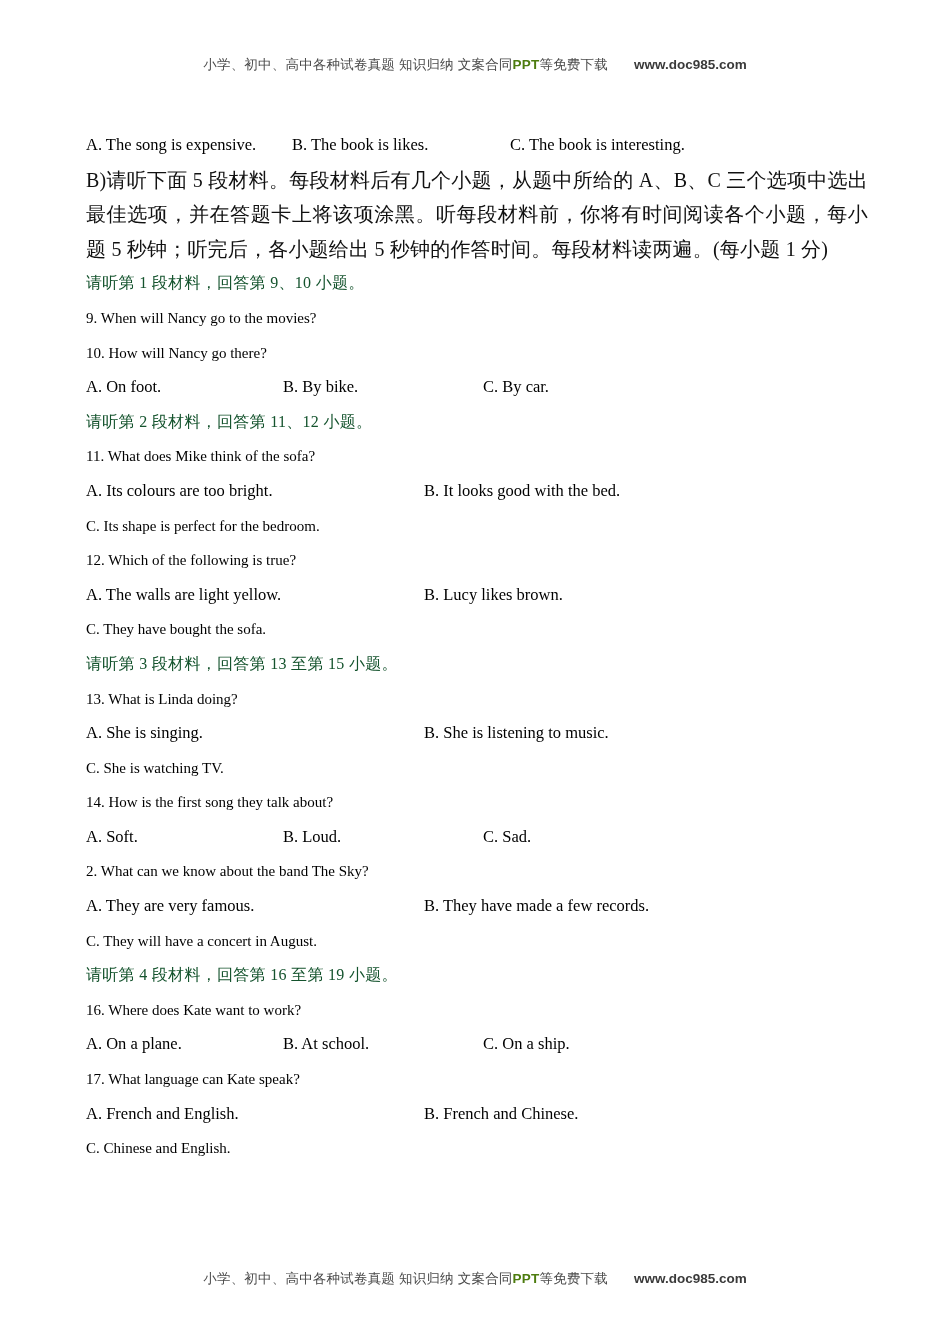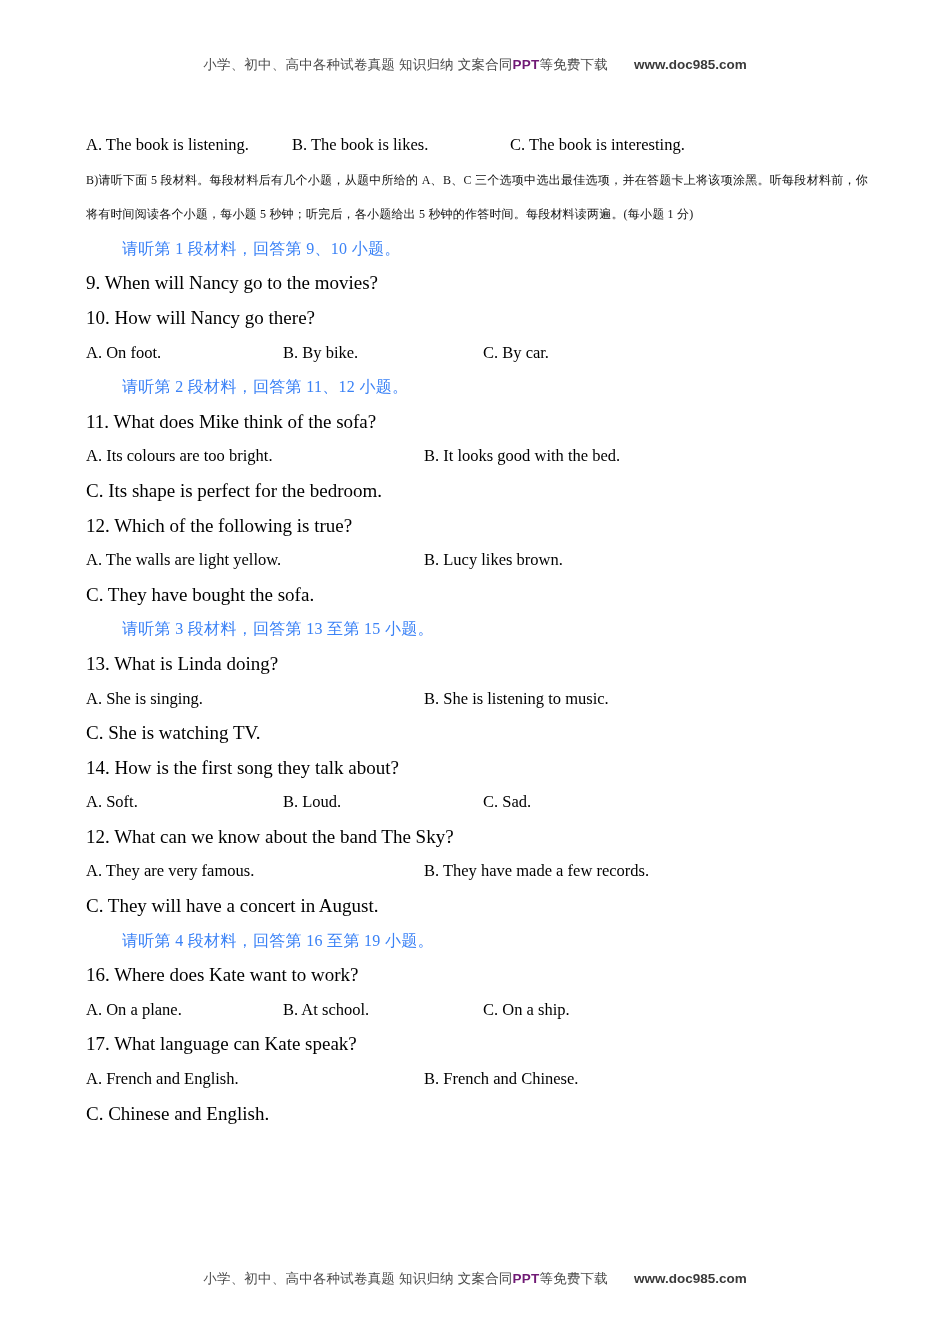--- a/index.html
+++ b/index.html
@@ -37,59 +37,58 @@
   .footer-ad { top: 1270px; }
   .ad-site {
     display: inline-block;
     margin-left: 26px;
     font-weight: bold;
     color: #3a3a3a;
     letter-spacing: 0px;
   }
   .ad-ppt {
     font-weight: bold;
-    color: #701a75;
+    color: #4d7c0f;
   }
   .content {
     position: absolute;
     left: 86px;
     top: 128px;
     width: 782px;
   }
   .line {
     font-size: 16.5px;
     line-height: 34.6px;
     white-space: nowrap;
-    color: #3b82f6;
-    margin-left: 36px;
+    color: #14532d;
   }
   .line.cn {
     font-size: 16px;
     letter-spacing: 0.3px;
   }
   .para {
-    font-size: 12px;
+    font-size: 20px;
     line-height: 34.6px;
     text-align: justify;
     letter-spacing: 0.2px;
     color: #111;
   }
   .opts {
     position: relative;
     height: 34.6px;
     font-size: 16.5px;
     line-height: 34.6px;
     white-space: nowrap;
   }
   .opts > span {
     position: absolute;
     top: 0;
   }
   .qline {
-    font-size: 19px;
+    font-size: 15px;
     line-height: 34.6px;
     white-space: nowrap;
   }
   .o1 { left: 0; }
   .o2-wide { left: 206px; }
   .o3-wide { left: 424px; }
   .o2-mid { left: 197px; }
   .o3-mid { left: 397px; }
   .o2-half { left: 338px; }
 </style>
@@ -98,21 +97,21 @@
 
 <div class="page">
 
   <div class="header-ad">
     <span>小学、初中、高中各种试卷真题  知识归纳  文案合同</span><span class="ad-ppt">PPT</span><span>等免费下载</span><span class="ad-site">www.doc985.com</span>
   </div>
 
   <div class="content">
 
     <div class="opts">
-      <span class="o1">A. The book is listening.</span>
+      <span class="o1">A. The song is expensive.</span>
       <span class="o2-wide">B. The book is likes.</span>
       <span class="o3-wide">C. The book is interesting.</span>
     </div>
 
     <div class="para">B)请听下面 5 段材料。每段材料后有几个小题，从题中所给的 A、B、C 三个选项中选出最佳选项，并在答题卡上将该项涂黑。听每段材料前，你将有时间阅读各个小题，每小题 5 秒钟；听完后，各小题给出 5 秒钟的作答时间。每段材料读两遍。(每小题 1 分)</div>
 
     <div class="line cn">请听第 1 段材料，回答第 9、10 小题。</div>
     <div class="qline">9. When will Nancy go to the movies?</div>
     <div class="qline">10. How will Nancy go there?</div>
     <div class="opts">
@@ -141,21 +140,21 @@
       <span class="o1">A. She is singing.</span>
       <span class="o2-half">B. She is listening to music.</span>
     </div>
     <div class="qline">C. She is watching TV.</div>
     <div class="qline">14. How is the first song they talk about?</div>
     <div class="opts">
       <span class="o1">A. Soft.</span>
       <span class="o2-mid">B. Loud.</span>
       <span class="o3-mid">C. Sad.</span>
     </div>
-    <div class="qline">12. What can we know about the band The Sky?</div>
+    <div class="qline">2. What can we know about the band The Sky?</div>
     <div class="opts">
       <span class="o1">A. They are very famous.</span>
       <span class="o2-half">B. They have made a few records.</span>
     </div>
     <div class="qline">C. They will have a concert in August.</div>
 
     <div class="line cn">请听第 4 段材料，回答第 16 至第 19 小题。</div>
     <div class="qline">16. Where does Kate want to work?</div>
     <div class="opts">
       <span class="o1">A. On a plane.</span>

